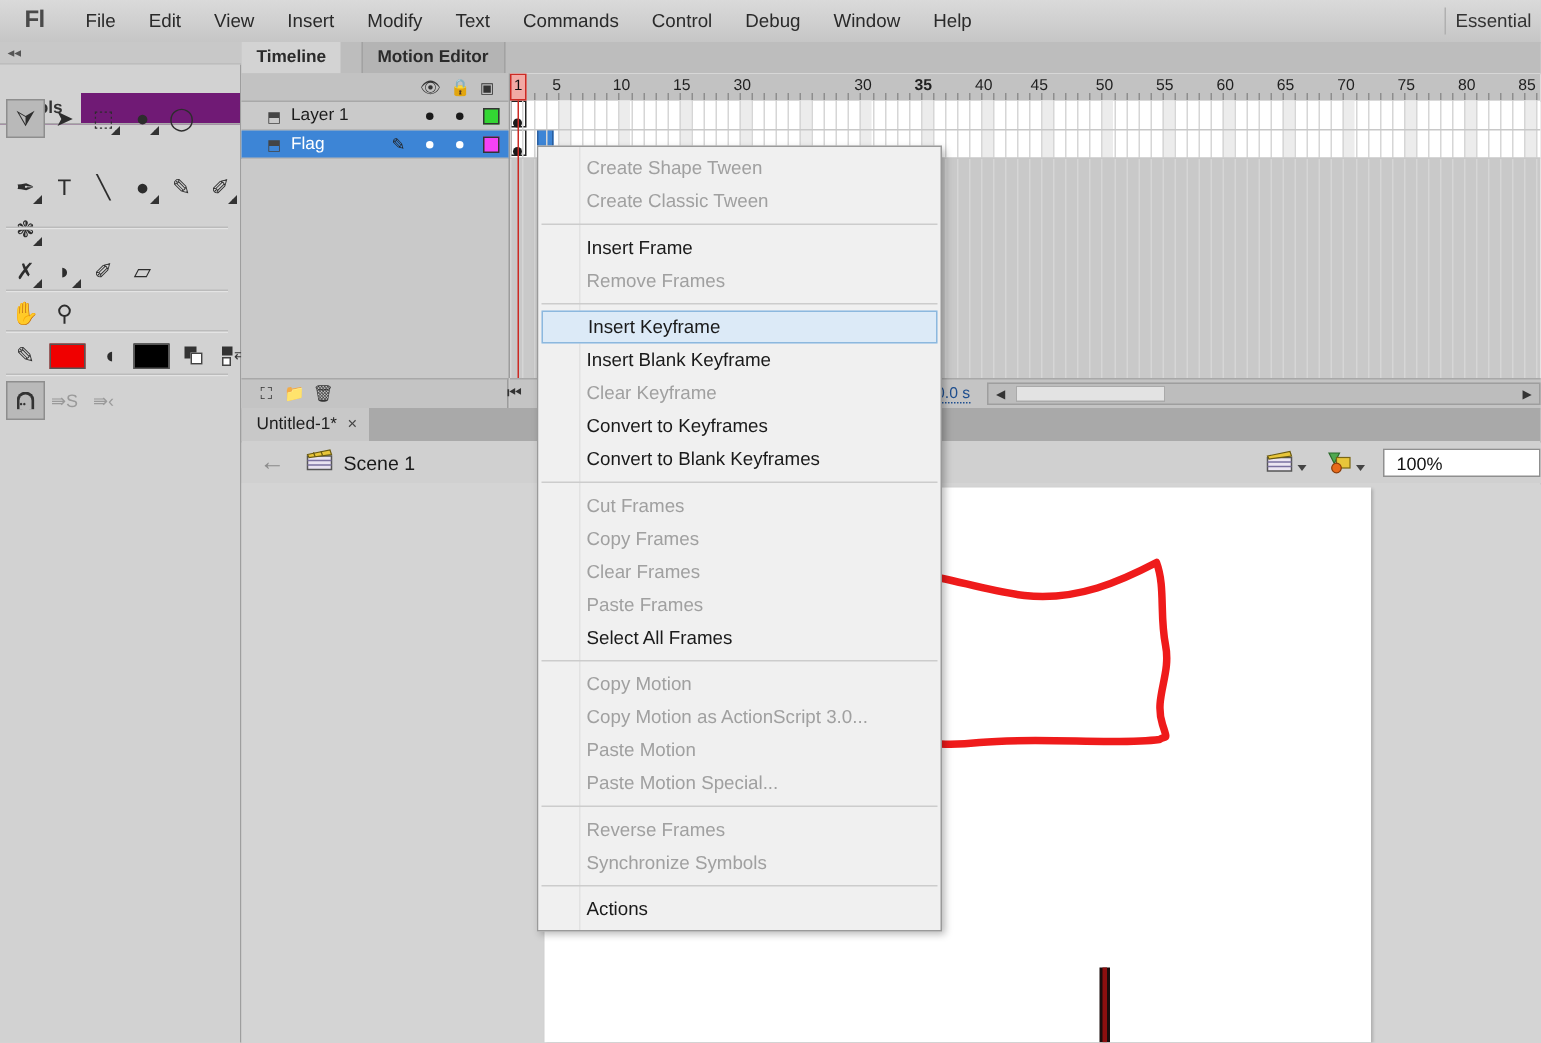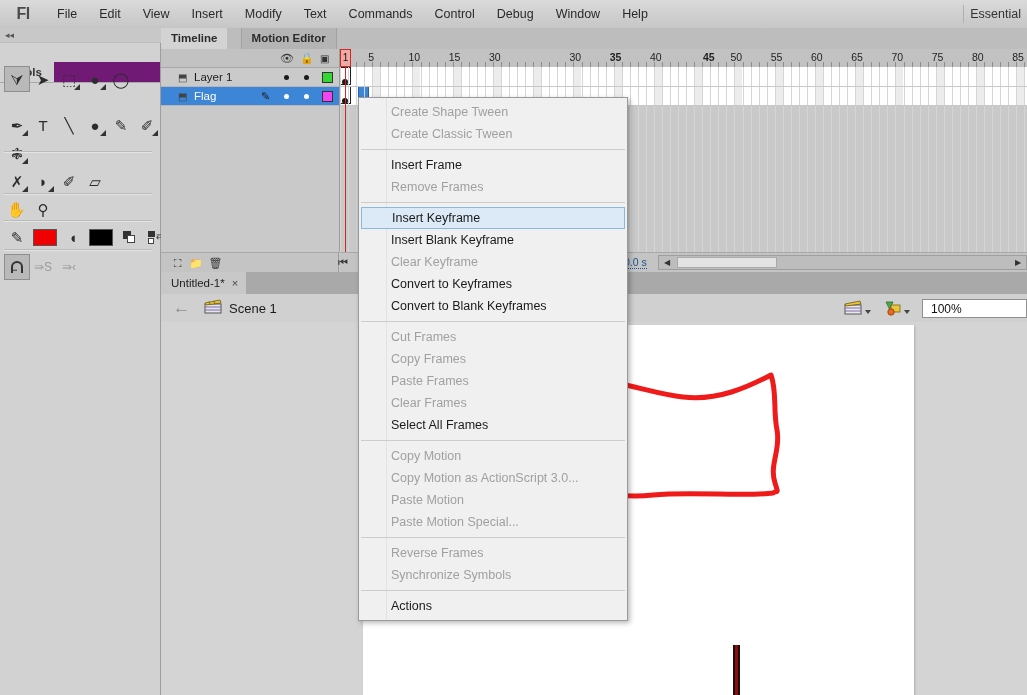--- a/index.html
+++ b/index.html
@@ -380,21 +380,21 @@
       <div id="ruler">
           <span class="rtick-num" style="left: 2px;">1</span>
           <span class="rtick-num" style="left: 28.2px;">5</span>
           <span class="rtick-num" style="left: 68.45px;">10</span>
           <span class="rtick-num" style="left: 108.7px;">15</span>
           <span class="rtick-num" style="left: 148.95px;">30</span>
           <span class="rtick-num" style="left: 189.2px; margin-top: 32px;">25</span>
           <span class="rtick-num" style="left: 229.45px;">30</span>
           <span class="rtick-num" style="left: 269.7px; font-weight: bold;">35</span>
           <span class="rtick-num" style="left: 309.95px;">40</span>
-          <span class="rtick-num" style="left: 363px; font-weight: bold;">45</span>
+          <span class="rtick-num" style="left: 347px;">45</span>
           <span class="rtick-num" style="left: 390.45px;">50</span>
           <span class="rtick-num" style="left: 430.7px;">55</span>
           <span class="rtick-num" style="left: 470.95px;">60</span>
           <span class="rtick-num" style="left: 511.2px;">65</span>
           <span class="rtick-num" style="left: 551.45px;">70</span>
           <span class="rtick-num" style="left: 591.7px;">75</span>
           <span class="rtick-num" style="left: 631.95px;">80</span>
           <span class="rtick-num" style="left: 672.2px;">85</span>
           <div class="rtick" style="left: 0px;"></div>
           <div class="rtick" style="left: 8px;"></div>
@@ -684,22 +684,22 @@
       <div class="cm-item disabled">Remove Frames</div>
       <div class="cm-sep"></div>
       <div class="cm-item highlight">Insert Keyframe</div>
       <div class="cm-item">Insert Blank Keyframe</div>
       <div class="cm-item disabled">Clear Keyframe</div>
       <div class="cm-item">Convert to Keyframes</div>
       <div class="cm-item">Convert to Blank Keyframes</div>
       <div class="cm-sep"></div>
       <div class="cm-item disabled">Cut Frames</div>
       <div class="cm-item disabled">Copy Frames</div>
+      <div class="cm-item disabled">Clear Frames</div>
       <div class="cm-item disabled">Paste Frames</div>
-      <div class="cm-item disabled">Clear Frames</div>
       <div class="cm-item">Select All Frames</div>
       <div class="cm-sep"></div>
       <div class="cm-item disabled">Copy Motion</div>
       <div class="cm-item disabled">Copy Motion as ActionScript 3.0...</div>
       <div class="cm-item disabled">Paste Motion</div>
       <div class="cm-item disabled">Paste Motion Special...</div>
       <div class="cm-sep"></div>
       <div class="cm-item disabled">Reverse Frames</div>
       <div class="cm-item disabled">Synchronize Symbols</div>
       <div class="cm-sep"></div>

